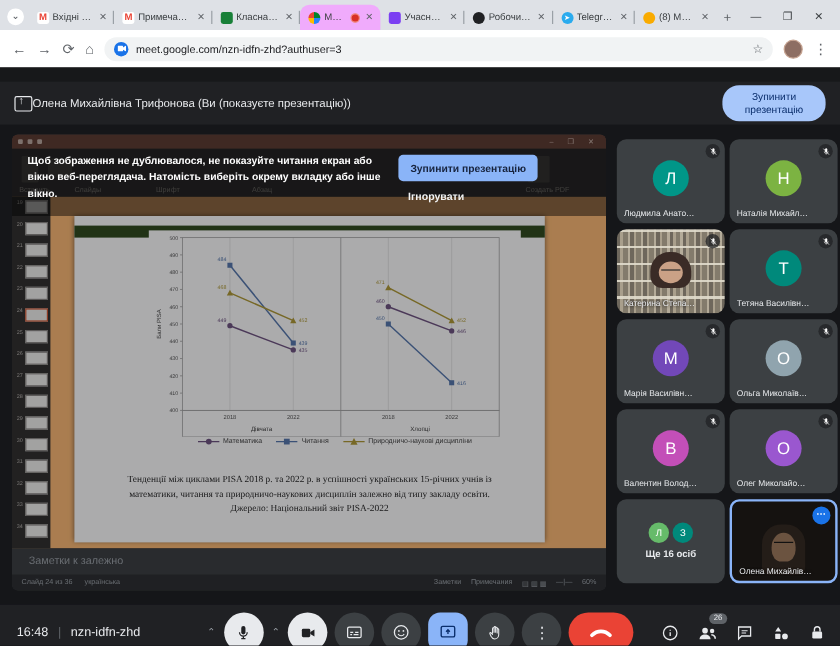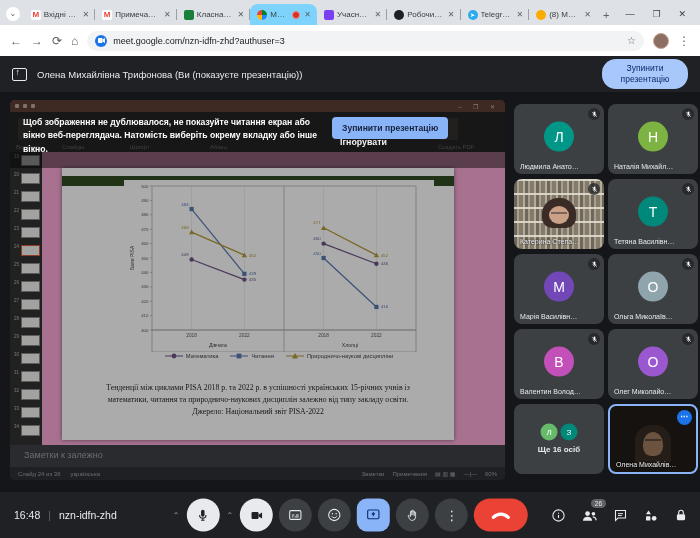--- a/index.html
+++ b/index.html
@@ -5,21 +5,21 @@
   * { margin:0; padding:0; box-sizing:border-box; }
   html,body { width:700px; height:538px; overflow:hidden; background:#17181a;
     font-family:"Liberation Sans",sans-serif; -webkit-font-smoothing:antialiased; }
 
   
   .tabstrip { height:25px; background:#dee1e6; display:flex; align-items:flex-end; padding:0 4px; }
   .tab-search { width:14px; height:14px; border-radius:50%; background:#fff; color:#5f6368;
     font-size:8px; line-height:14px; text-align:center; margin:0 4px 4px 2px; }
   .tab { height:21px; display:flex; align-items:center; gap:3px; padding:0 5px 0 7px;
     font-size:8px; color:#3c4043; border-radius:8px 8px 0 0; max-width:92px; min-width:0; position:relative; }
-  .tab.active { background:#7dd3fc; }
+  .tab.active { background:#f0abfc; }
   .tab:not(.active):not(:last-child)::after { content:""; position:absolute; right:0; top:5px; height:11px; width:1px; background:#9aa0a6; }
   .tab .tlabel { white-space:nowrap; overflow:hidden; text-overflow:ellipsis; flex:1; }
   .tab .tclose { font-size:8px; color:#5f6368; padding:0 1px; }
   .fav { width:10px; height:10px; flex:0 0 auto; border-radius:2px; display:flex; align-items:center; justify-content:center; }
   .fav-gmail { background:#fff; color:#ea4335; font-weight:bold; font-size:8px; }
   .fav-green { background:#188038; color:#fff; font-size:6px; }
   .fav-purple { background:#7b3ff2; color:#fff; font-size:6px; }
   .fav-dark { background:#202124; border-radius:50%; }
   .fav-yellow { background:#f9ab00; border-radius:50%; }
   .fav-telegram { background:#2aabee; border-radius:50%; color:#fff; font-size:6px; }
@@ -29,39 +29,39 @@
 
   .toolbar { height:31px; background:#fff; display:flex; align-items:center; gap:9px; padding:0 10px; }
   .navic { color:#5f6368; font-size:12px; }
   .addr { flex:1; height:20px; background:#f1f3f4; border-radius:11px; display:flex; align-items:center;
     gap:6px; padding:0 8px; font-size:9px; color:#202124; }
   .addr .meetfav { width:12px; height:12px; border-radius:50%; background:#1a73e8; display:flex; align-items:center; justify-content:center; }
   .addr .star { margin-left:auto; color:#5f6368; font-size:10px; }
   .avatar-chrome { width:16px; height:16px; border-radius:50%; background:#8d6e63; border:1px solid #c5a391; }
 
   
-  .banner { height:36px; background:#202124; display:flex; align-items:center; gap:10px; padding:0 12px; }
+  .banner { height:36px; background:#202124; display:flex; align-items:center; padding:0 12px;margin-top:12px; }
   .present-ic { width:15px; height:13px; border:1.5px solid #e8eaed; border-radius:2px; position:relative; flex:0 0 auto;}
   .present-ic::after { content:"↑"; position:absolute; left:2.5px; top:-1.5px; color:#e8eaed; font-size:9px; }
   .banner-text { font-size:9.5px; color:#e8eaed; }
   .stop-pill { margin-left:auto; background:#a8c7fa; color:#0a2e6c; font-size:8.5px; line-height:1.25;
     padding:4px 12px; border-radius:14px; text-align:center; width:86px; }
 
   
   .main { position:relative; height:400px; background:#151619; }
 
   .share { position:absolute; left:10px; top:8px; width:495px; height:380px; border-radius:5px;
     overflow:hidden; background:#2c2c2c; }
   .ppt-titlebar { height:12px; background:#5c3a30; display:flex; align-items:center; padding:0 5px; gap:4px; }
   .ppt-titlebar .dot { width:4px; height:4px; background:#b9a79e; border-radius:1px; }
   .ppt-titlebar .twc { margin-left:auto; color:#cbb7ad; font-size:6px; letter-spacing:5px; }
   .ppt-ribbon { height:40px; background:#3f3e3d; position:relative; }
   .ppt-ribbon .rlabel { position:absolute; bottom:2px; font-size:6px; color:#a9a49e; }
   .ppt-ribbon .rblock { position:absolute; background:#575553; border-radius:1px; }
-  .ppt-body { position:absolute; left:0; top:52px; right:0; bottom:35px; background:#f9a8d4; }
+  .ppt-body { position:absolute; left:0; top:52px; right:0; bottom:35px; background:#fdba74; }
   .thumb-rail { position:absolute; left:0; top:0; bottom:0; width:32px; background:#2f2e2d; padding:2px 0 0 2px; overflow:hidden; }
   .thumb { display:flex; align-items:flex-start; gap:2px; height:18px; }
   .thumb .tn { font-size:4.5px; color:#b9b5b0; width:7px; text-align:right; }
   .thumb .trect { width:19px; height:11px; background:#f2f1ef; border:0.5px solid #8a8884; margin-top:1px; }
   .thumb.sel .trect { border:1.5px solid #d2552f; }
   .pslide { position:absolute; left:52px; top:16px; width:392px; height:272px; background:#ffffff; box-shadow:0 0 4px rgba(0,0,0,.5); }
   .slide-green { position:absolute; left:0; top:8px; width:100%; height:10px; background:#2e4a1c; }
   .chart-panel { position:absolute; left:62px; top:12px; width:310px; height:192px; background:#fff; }
   .legend { position:absolute; left:0; right:0; top:172px; display:flex; justify-content:center; gap:12px; }
   .legend .li { display:flex; align-items:center; gap:3px; font-size:5.8px; color:#444; }
@@ -71,21 +71,21 @@
     color:#9aa0a6; font-size:9px; padding:5px 0 0 14px; }
   .ppt-status { position:absolute; left:0; right:0; bottom:0; height:13px; background:#2b2d30;
     color:#9aa0a6; font-size:6px; display:flex; align-items:center; gap:10px; padding:0 8px; }
   .ppt-status .right { margin-left:auto; display:flex; gap:8px; align-items:center; }
   .share-dim { position:absolute; inset:0; background:rgba(8,9,12,0.34); }
   .toast-backdrop { position:absolute; left:0; right:0; top:12px; height:56px; background:rgba(0,0,0,0.45); }
   .toast-text { position:absolute; left:13px; top:16px; width:306px; font-size:8.6px; font-weight:bold;
     color:#fff; line-height:1.55; }
   .toast-stop { position:absolute; left:322px; top:17px; background:#8ab4f8; color:#17233d;
     font-size:8.6px; font-weight:bold; padding:6px 10px; border-radius:4px; }
-  .toast-ignore { position:absolute; left:330px; top:37px; color:#f1f3f4; font-size:8.8px; font-weight:bold; }
+  .toast-ignore { position:absolute; left:330px; top:47px; color:#f1f3f4; font-size:8.8px; font-weight:bold; }
 
   
   .tiles { position:absolute; left:514px; top:12px; width:184px; display:grid;
     grid-template-columns:90px 90px; grid-auto-rows:70px; gap:5px 4px; }
   .tile { position:relative; background:#3c4043; border-radius:8px; overflow:hidden; }
   .tile .mic { position:absolute; top:4px; right:4px; width:12px; height:12px; border-radius:50%;
     background:rgba(32,33,36,.75); display:flex; align-items:center; justify-content:center; }
   .tile .av { position:absolute; left:50%; top:50%; transform:translate(-50%,-58%); width:30px; height:30px;
     border-radius:50%; color:#fff; font-size:14px; display:flex; align-items:center; justify-content:center; }
   .tile .nm { position:absolute; left:6px; bottom:4px; right:4px; color:#e8eaed; font-size:7px;

